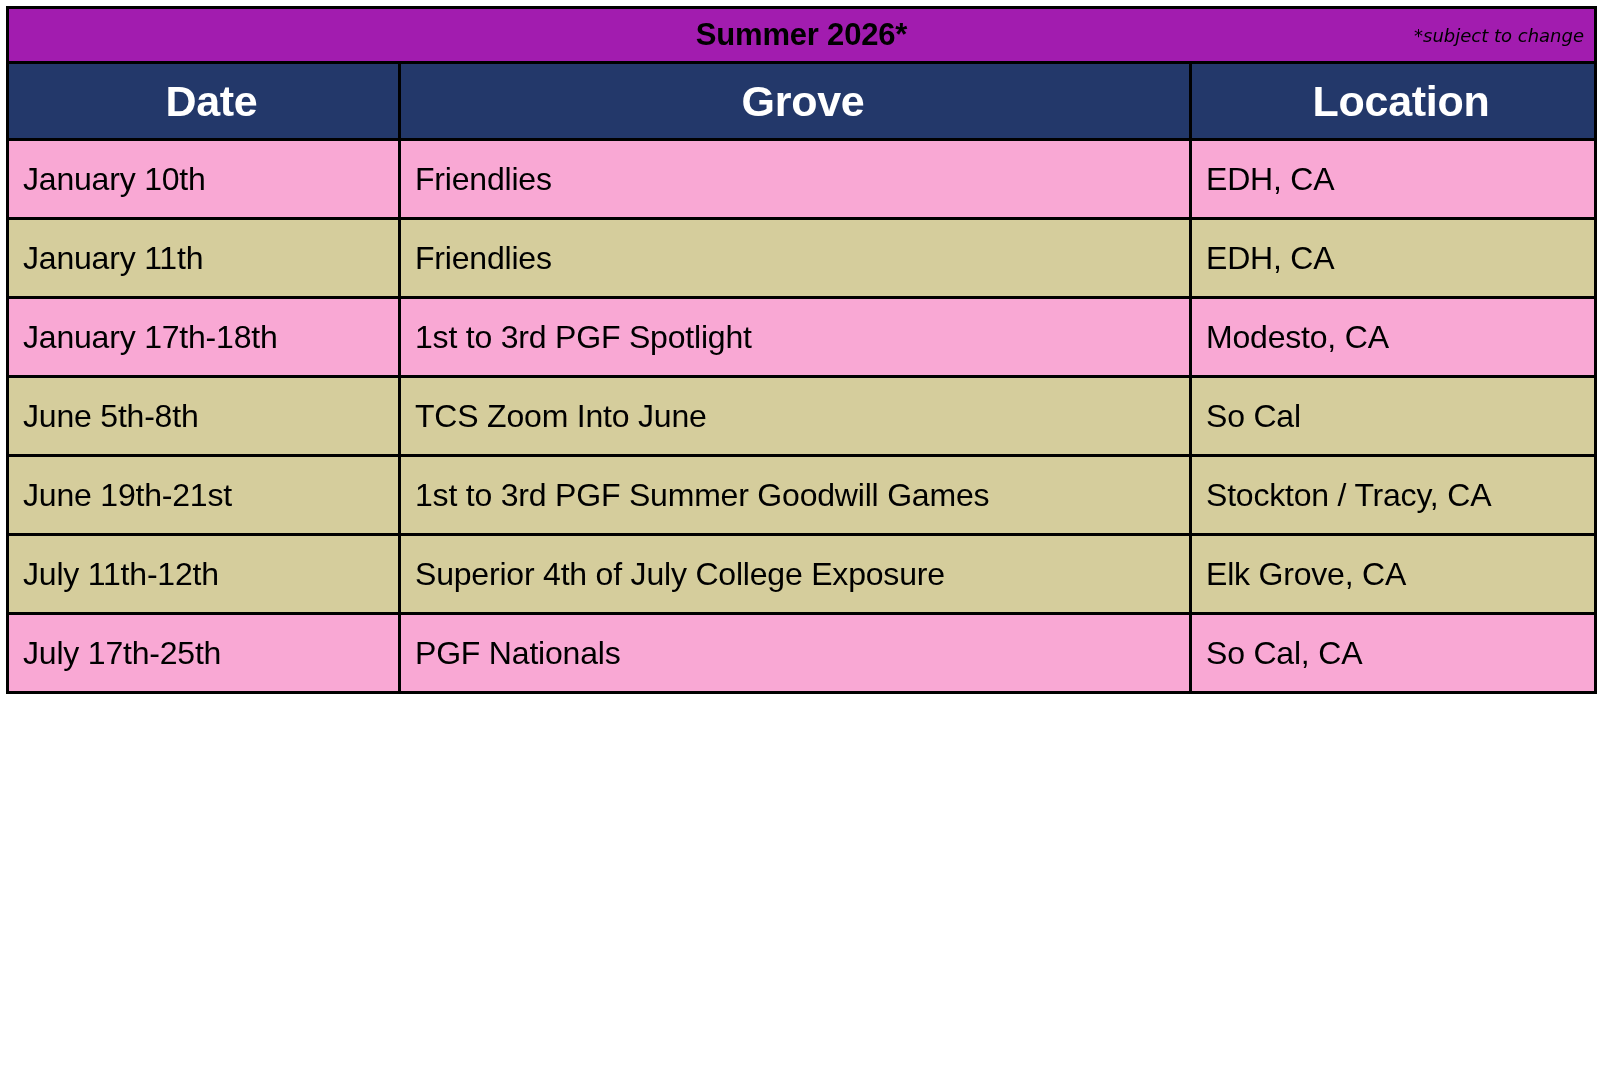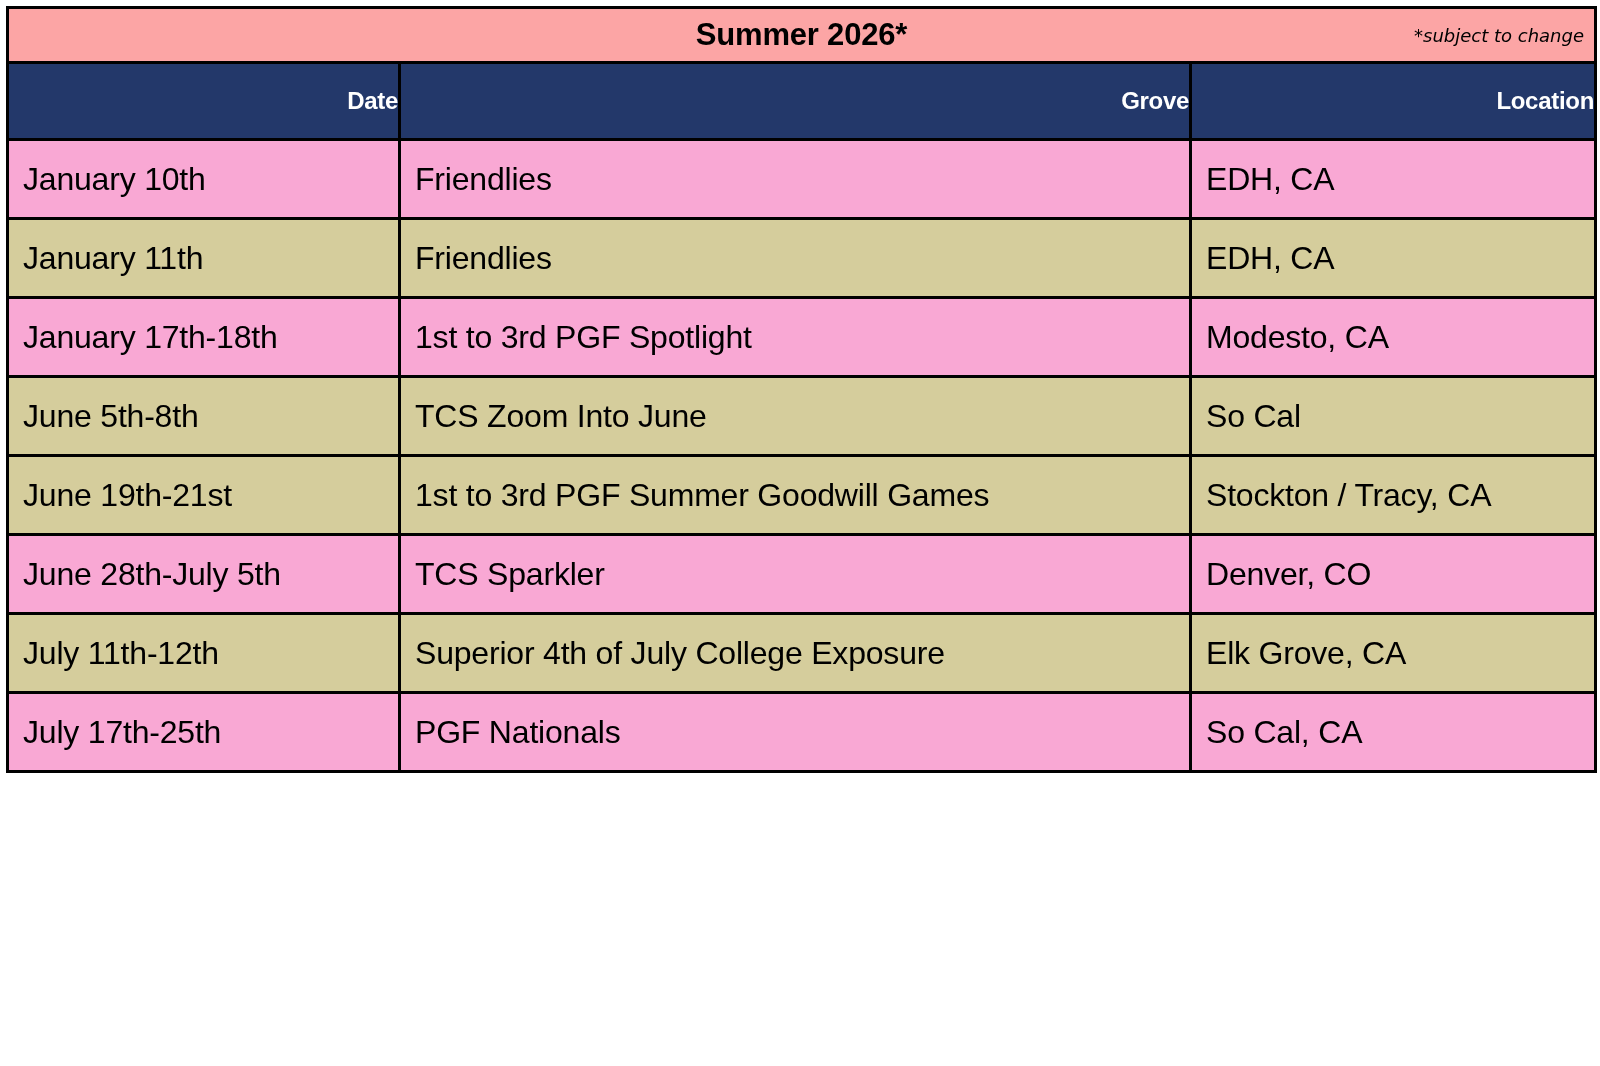--- a/index.html
+++ b/index.html
@@ -31,21 +31,21 @@
     margin-top: 2px;
   }
 
   
   col.col-date     { width: 392px; }
   col.col-event    { width: 791px; }
   col.col-location { width: 405px; }
 
   
   tr.title-row td {
-    background: #fca5a5;
+    background: #a21caf;
     border: 3px solid #000000;
     height: 52px;
     padding: 0;
     position: relative;
   }
   .title-inner {
     position: relative;
     height: 52px;
     display: block;
   }
@@ -71,24 +71,24 @@
     color: #000000;
     font-style: italic;
   }
 
   
   tr.header-row th {
     background: #23386a;
     color: #ffffff;
     border: 3px solid #000000;
     height: 74px;
-    text-align: right;
+    text-align: center;
     vertical-align: middle;
     padding: 0 0 0 16px;
-    font-size: 24px;
+    font-size: 43px;
     font-weight: bold;
     letter-spacing: -0.3px;
   }
 
   
   tr.data-row td {
     border: 3px solid #000000;
     height: 76px;
     vertical-align: middle;
     padding: 0 0 0 14px;
@@ -146,25 +146,20 @@
         <tr class="data-row band-tan">
           <td>June 5th-8th</td>
           <td>TCS Zoom Into June</td>
           <td>So Cal</td>
         </tr>
         <tr class="data-row band-tan">
           <td>June 19th-21st</td>
           <td>1st to 3rd PGF Summer Goodwill Games</td>
           <td>Stockton / Tracy, CA</td>
         </tr>
-        <tr class="data-row band-white">
-          <td>June 28th-July 5th</td>
-          <td>TCS Sparkler</td>
-          <td>Denver, CO</td>
-        </tr>
         <tr class="data-row band-tan">
           <td>July 11th-12th</td>
           <td>Superior 4th of July College Exposure</td>
           <td>Elk Grove, CA</td>
         </tr>
         <tr class="data-row band-white">
           <td>July 17th-25th</td>
           <td>PGF Nationals</td>
           <td>So Cal, CA</td>
         </tr>

